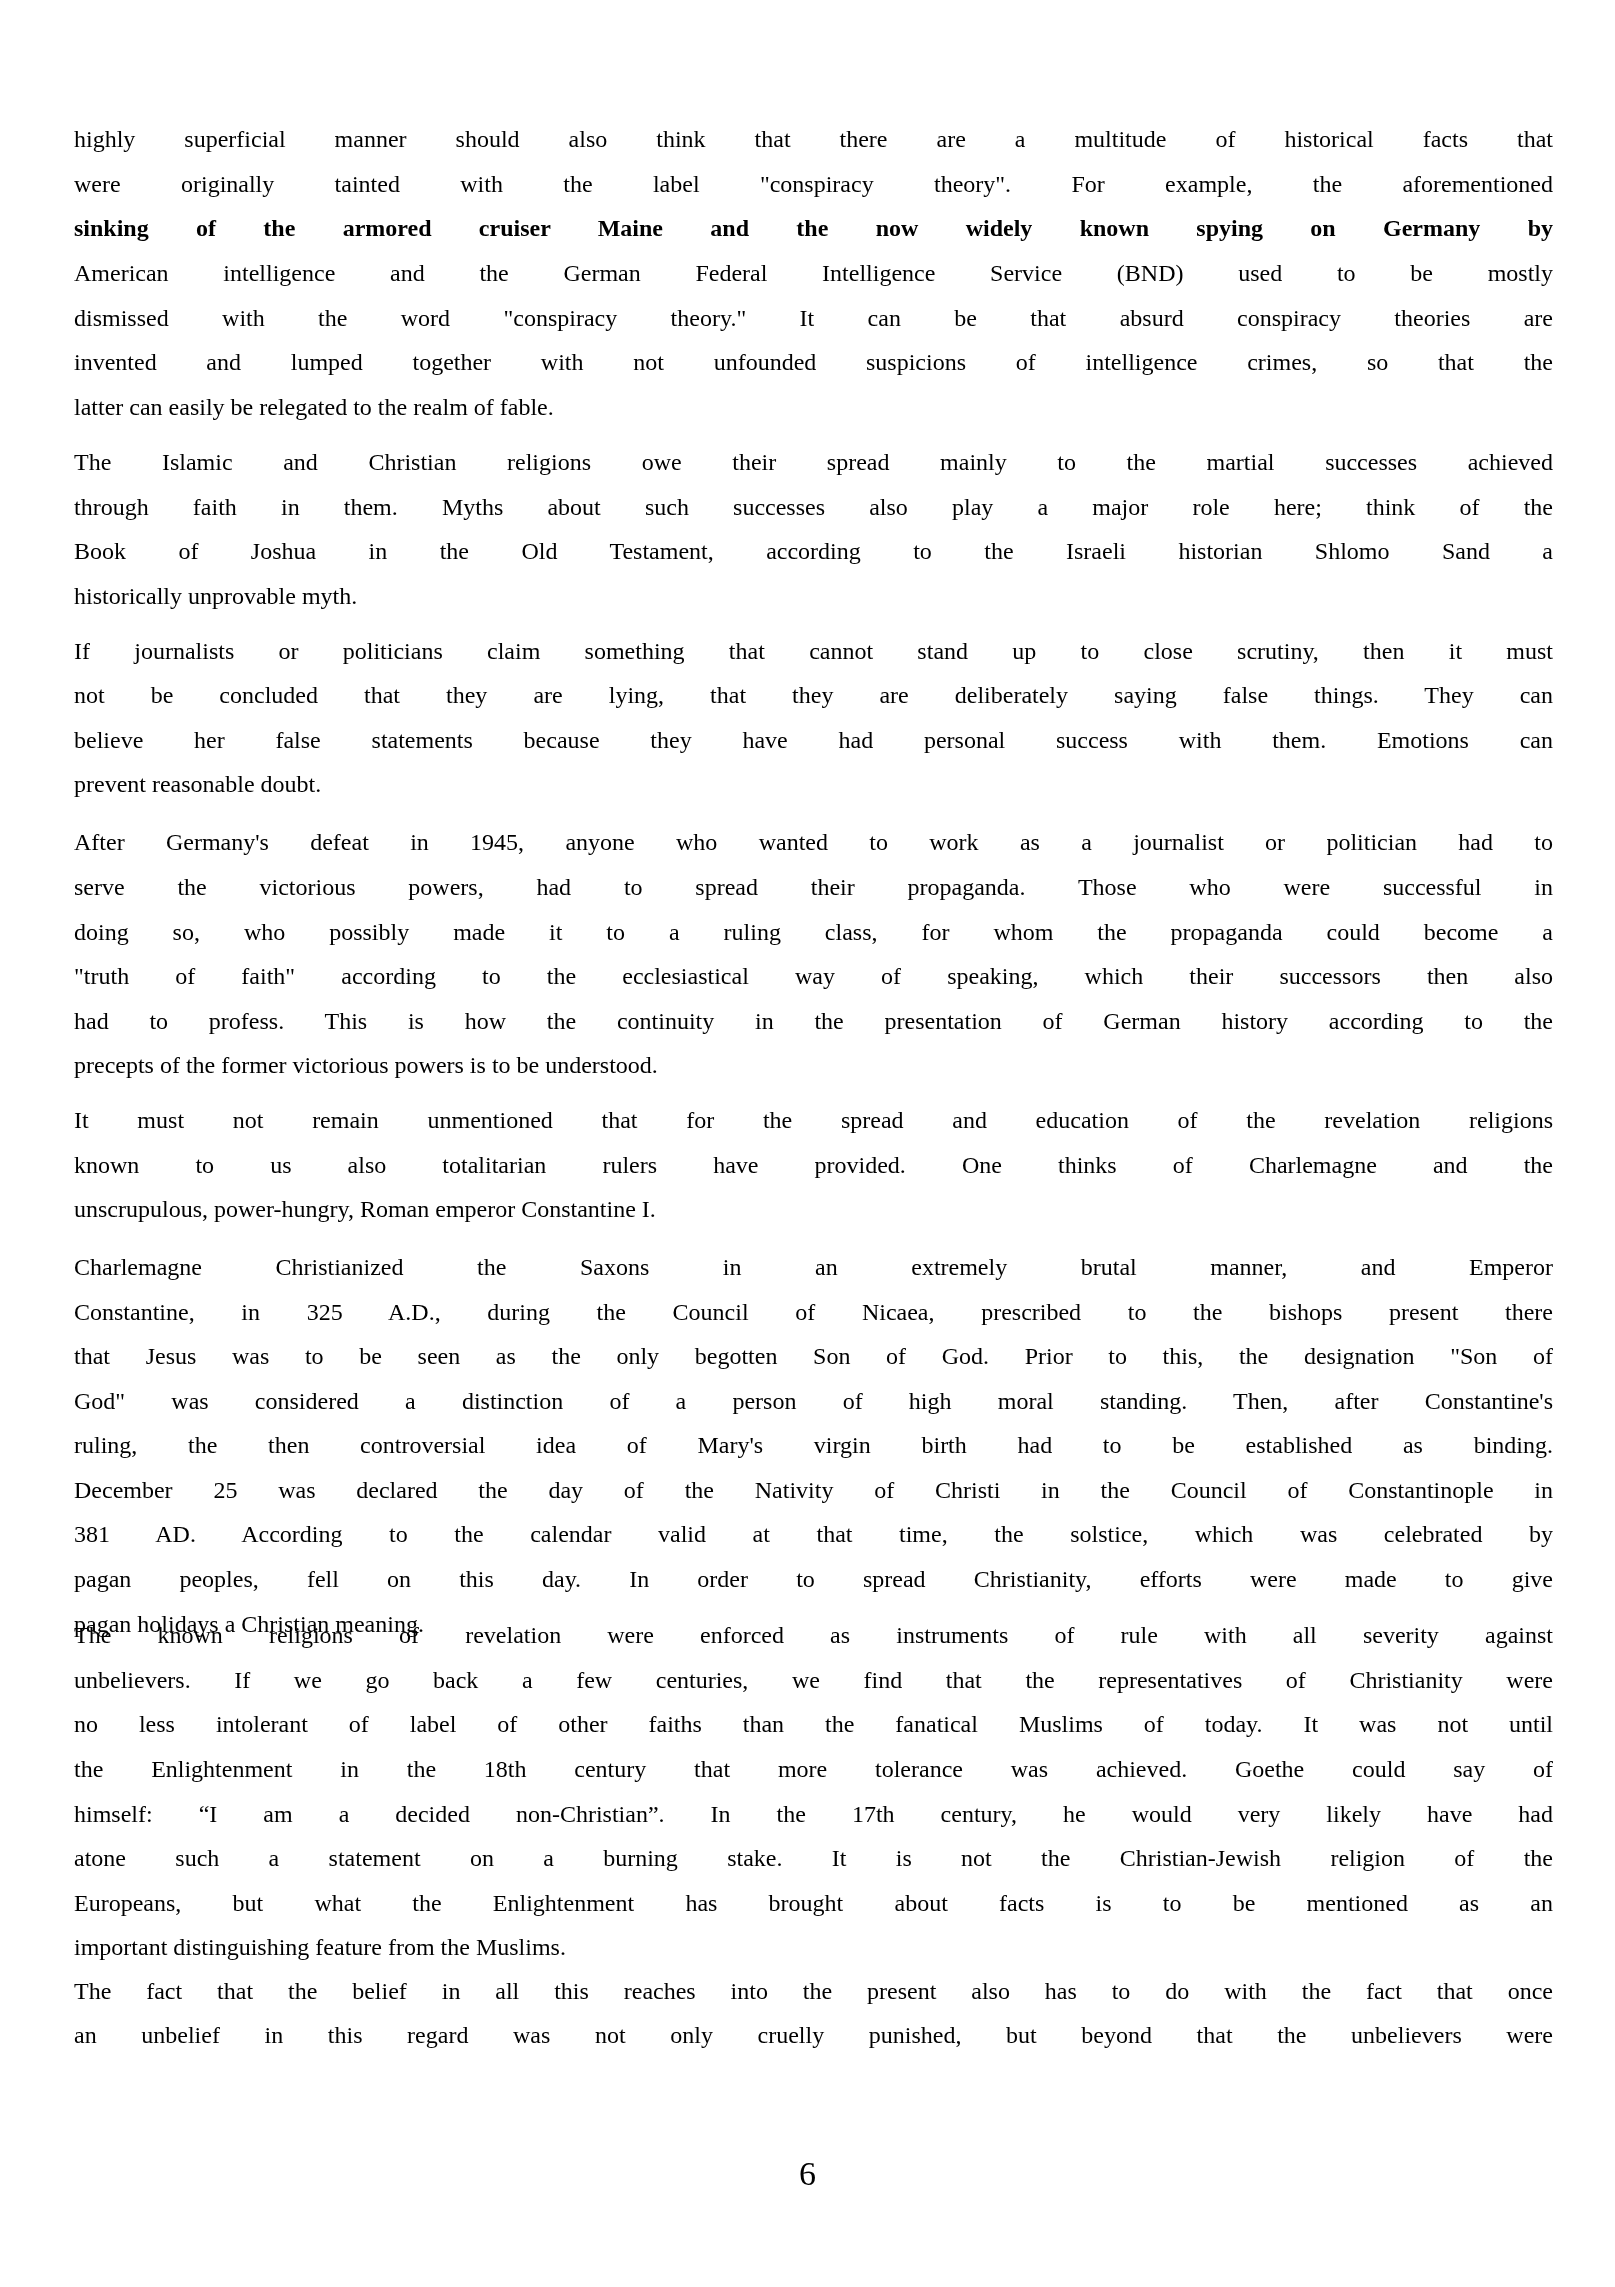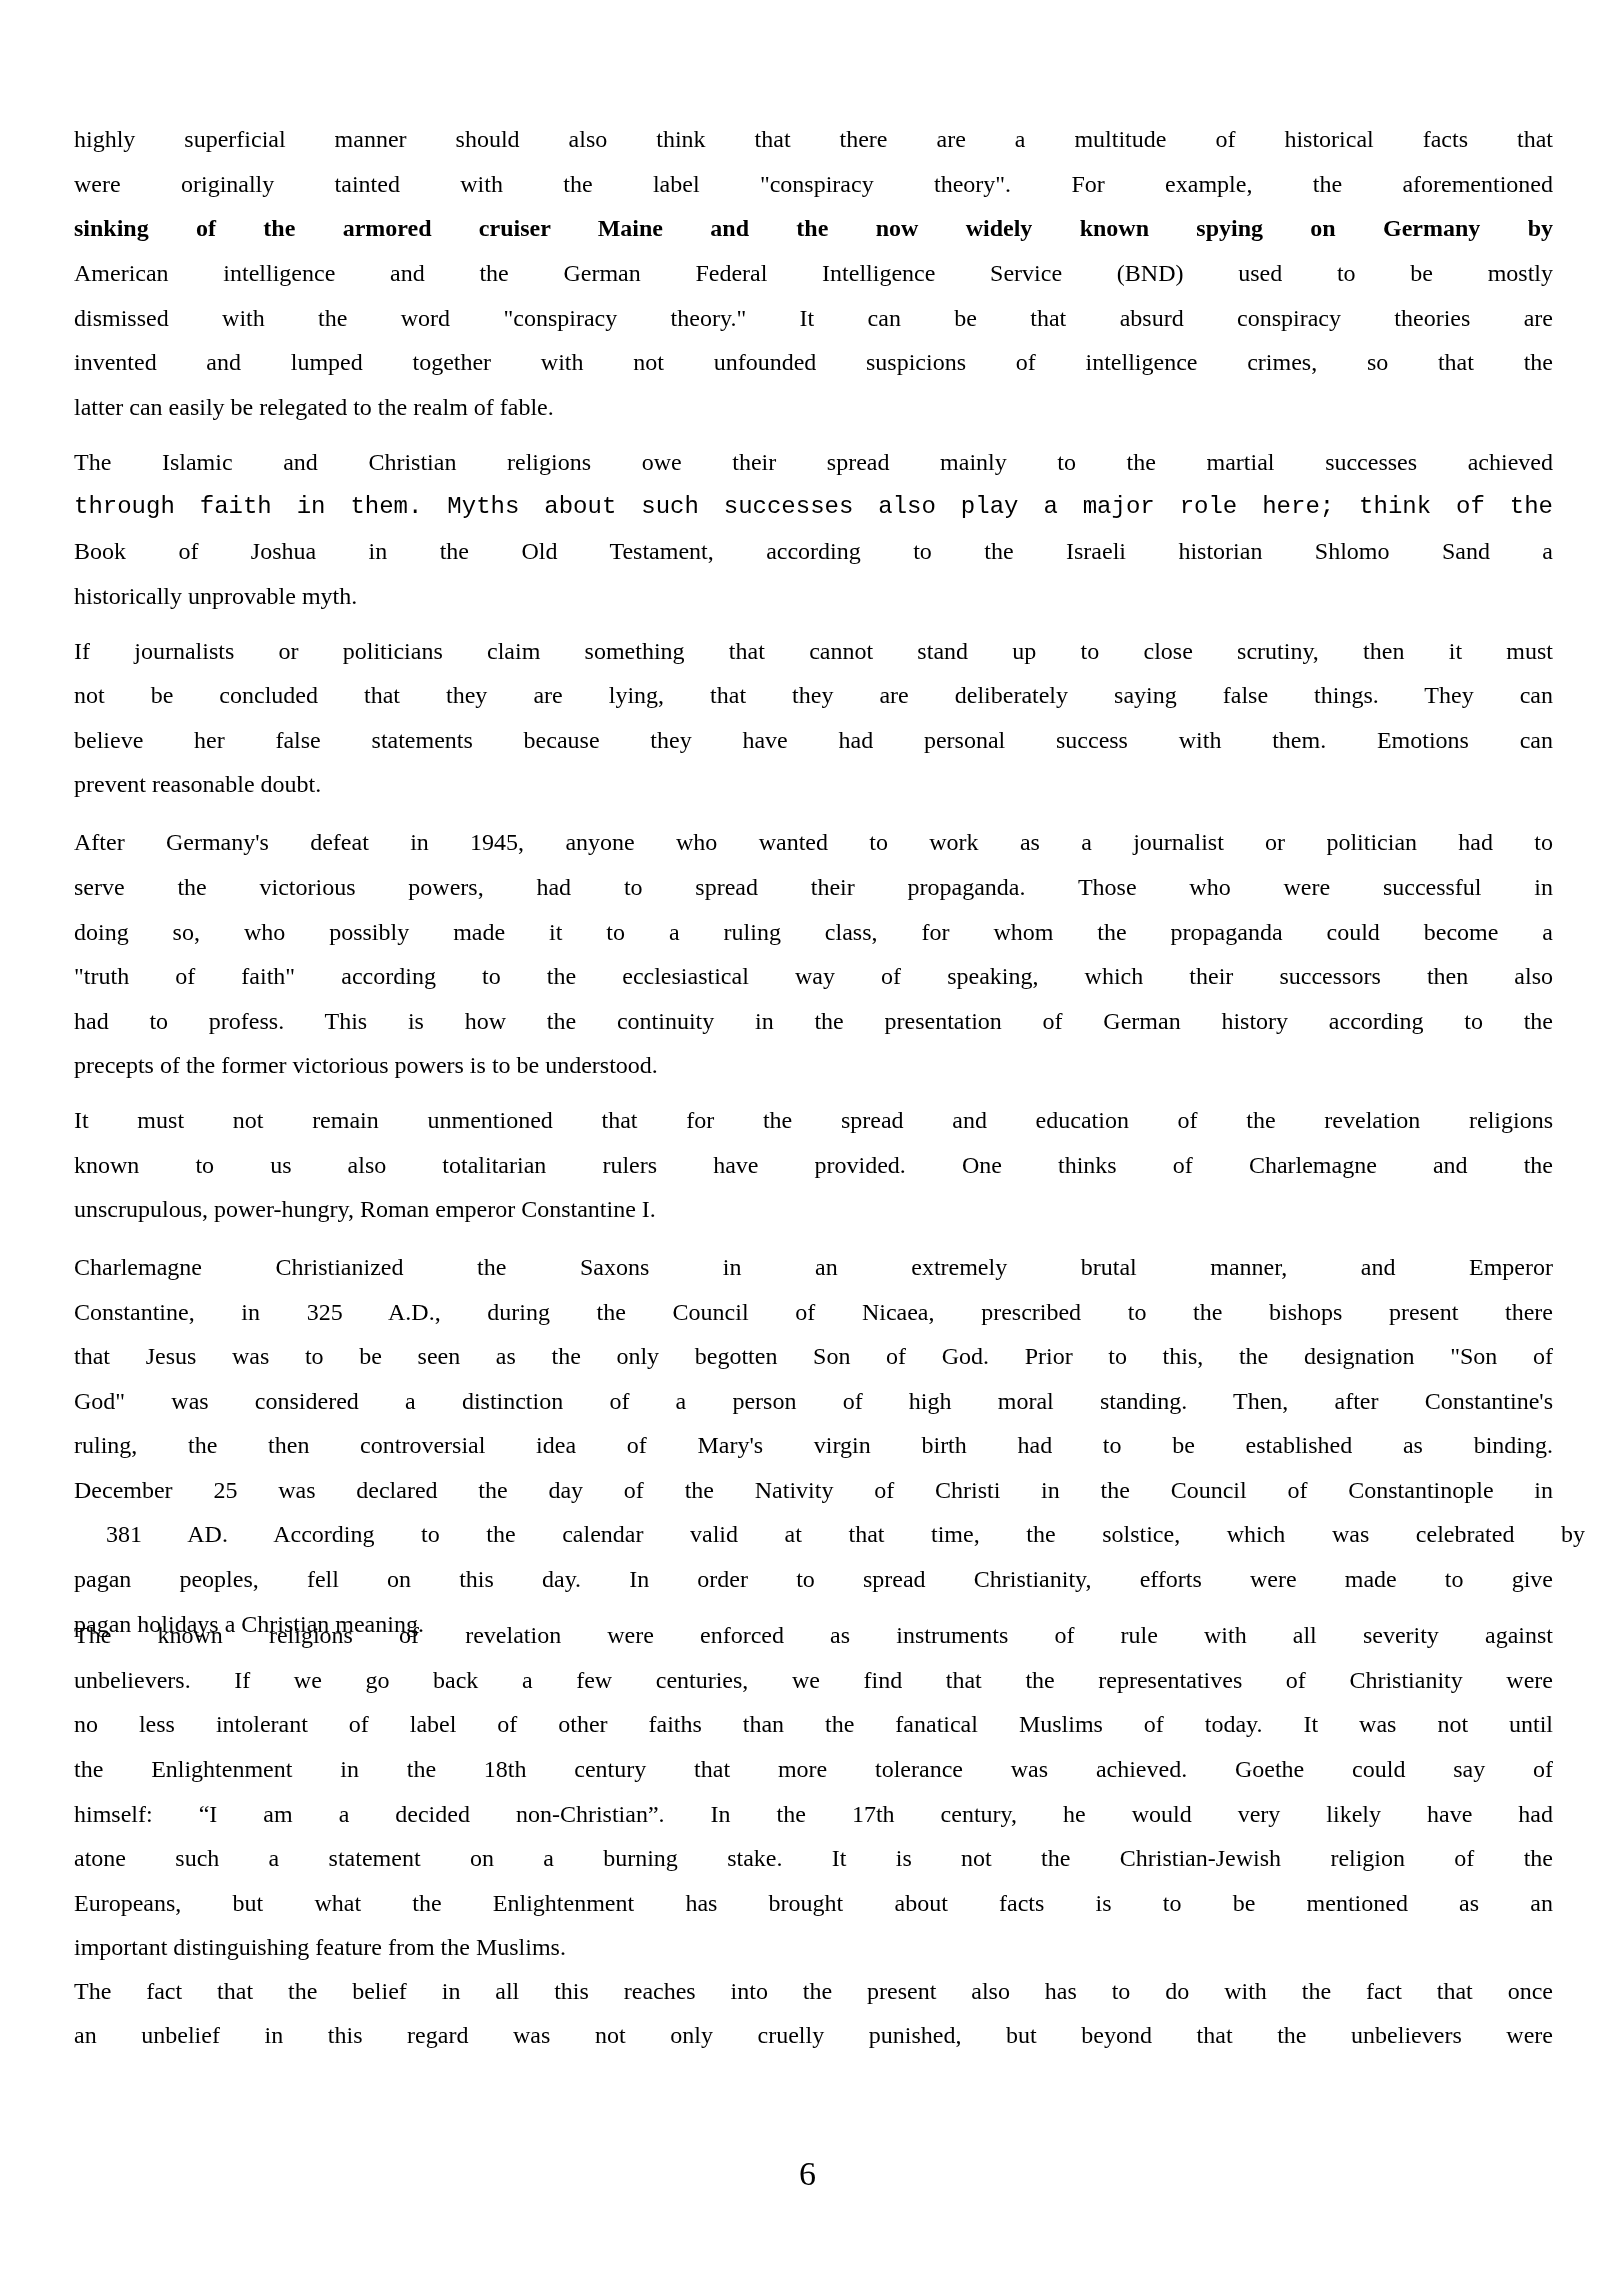--- a/index.html
+++ b/index.html
@@ -19,21 +19,21 @@
       <div class="line" style="top: 117px; white-space: normal; overflow: hidden;">highly superficial manner should also think that there are a multitude of historical facts that</div>
       <div class="line" style="top: 162px; white-space: normal; overflow: hidden;">were originally tainted with the label "conspiracy theory". For example, the aforementioned</div>
       <div class="line" style="top: 206px; white-space: normal; overflow: hidden; font-weight: bold;">sinking of the armored cruiser Maine and the now widely known spying on Germany by</div>
       <div class="line" style="top: 251px; white-space: normal; overflow: hidden;">American intelligence and the German Federal Intelligence Service (BND) used to be mostly</div>
       <div class="line" style="top: 296px; white-space: normal; overflow: hidden;">dismissed with the word "conspiracy theory." It can be that absurd conspiracy theories are</div>
       <div class="line" style="top: 340px; white-space: normal; overflow: hidden;">invented and lumped together with not unfounded suspicions of intelligence crimes, so that the</div>
       <div class="line last" style="top: 385px; white-space: normal; overflow: hidden;">latter can easily be relegated to the realm of fable.</div>
     </div>
     <div>
       <div class="line" style="top: 440px; white-space: normal; overflow: hidden;">The Islamic and Christian religions owe their spread mainly to the martial successes achieved</div>
-      <div class="line" style="top: 485px; white-space: normal; overflow: hidden; font-family: Liberation Mono, monospace;">through faith in them. Myths about such successes also play a major role here; think of the</div>
+      <div class="line" style="top: 485px; white-space: normal; overflow: hidden;">through faith in them. Myths about such successes also play a major role here; think of the</div>
       <div class="line" style="top: 529px; white-space: normal; overflow: hidden;">Book of Joshua in the Old Testament, according to the Israeli historian Shlomo Sand a</div>
       <div class="line last" style="top: 574px; white-space: normal; overflow: hidden;">historically unprovable myth.</div>
     </div>
     <div>
       <div class="line" style="top: 629px; white-space: normal; overflow: hidden;">If journalists or politicians claim something that cannot stand up to close scrutiny, then it must</div>
       <div class="line" style="top: 673px; white-space: normal; overflow: hidden;">not be concluded that they are lying, that they are deliberately saying false things. They can</div>
       <div class="line" style="top: 718px; white-space: normal; overflow: hidden;">believe her false statements because they have had personal success with them. Emotions can</div>
       <div class="line last" style="top: 762px; white-space: normal; overflow: hidden;">prevent reasonable doubt.</div>
     </div>
     <div>
@@ -49,21 +49,21 @@
       <div class="line" style="top: 1143px; white-space: normal; overflow: hidden;">known to us also totalitarian rulers have provided. One thinks of Charlemagne and the</div>
       <div class="line last" style="top: 1187px; white-space: normal; overflow: hidden;">unscrupulous, power-hungry, Roman emperor Constantine I.</div>
     </div>
     <div>
       <div class="line" style="top: 1245px; white-space: normal; overflow: hidden;">Charlemagne Christianized the Saxons in an extremely brutal manner, and Emperor</div>
       <div class="line" style="top: 1290px; white-space: normal; overflow: hidden;">Constantine, in 325 A.D., during the Council of Nicaea, prescribed to the bishops present there</div>
       <div class="line" style="top: 1334px; white-space: normal; overflow: hidden;">that Jesus was to be seen as the only begotten Son of God. Prior to this, the designation "Son of</div>
       <div class="line" style="top: 1379px; white-space: normal; overflow: hidden;">God" was considered a distinction of a person of high moral standing. Then, after Constantine's</div>
       <div class="line" style="top: 1423px; white-space: normal; overflow: hidden;">ruling, the then controversial idea of Mary's virgin birth had to be established as binding.</div>
       <div class="line" style="top: 1468px; white-space: normal; overflow: hidden;">December 25 was declared the day of the Nativity of Christi in the Council of Constantinople in</div>
-      <div class="line" style="top: 1512px; white-space: normal; overflow: hidden; margin-left: 32px;">381 AD. According to the calendar valid at that time, the solstice, which was celebrated by</div>
+      <div class="line" style="top: 1512px; white-space: normal; overflow: hidden;">381 AD. According to the calendar valid at that time, the solstice, which was celebrated by</div>
       <div class="line" style="top: 1557px; white-space: normal; overflow: hidden;">pagan peoples, fell on this day. In order to spread Christianity, efforts were made to give</div>
       <div class="line last" style="top: 1602px; white-space: normal; overflow: hidden;">pagan holidays a Christian meaning.</div>
     </div>
     <div>
       <div class="line" style="top: 1613px; white-space: normal; overflow: hidden;">The known religions of revelation were enforced as instruments of rule with all severity against</div>
       <div class="line" style="top: 1658px; white-space: normal; overflow: hidden;">unbelievers. If we go back a few centuries, we find that the representatives of Christianity were</div>
       <div class="line" style="top: 1702px; white-space: normal; overflow: hidden;">no less intolerant of label of other faiths than the fanatical Muslims of today. It was not until</div>
       <div class="line" style="top: 1747px; white-space: normal; overflow: hidden;">the Enlightenment in the 18th century that more tolerance was achieved. Goethe could say of</div>
       <div class="line" style="top: 1792px; white-space: normal; overflow: hidden;">himself: “I am a decided non-Christian”. In the 17th century, he would very likely have had</div>
       <div class="line" style="top: 1836px; white-space: normal; overflow: hidden;">atone  such a statement  on a burning  stake. It is not the Christian-Jewish religion of the</div>

